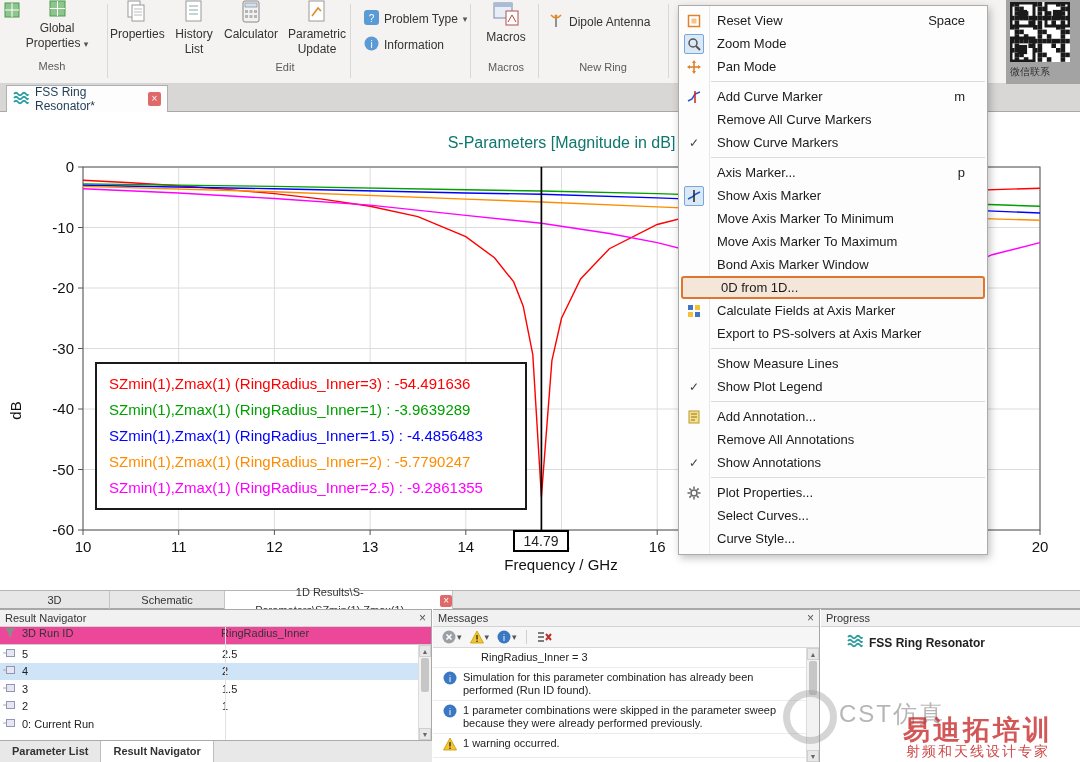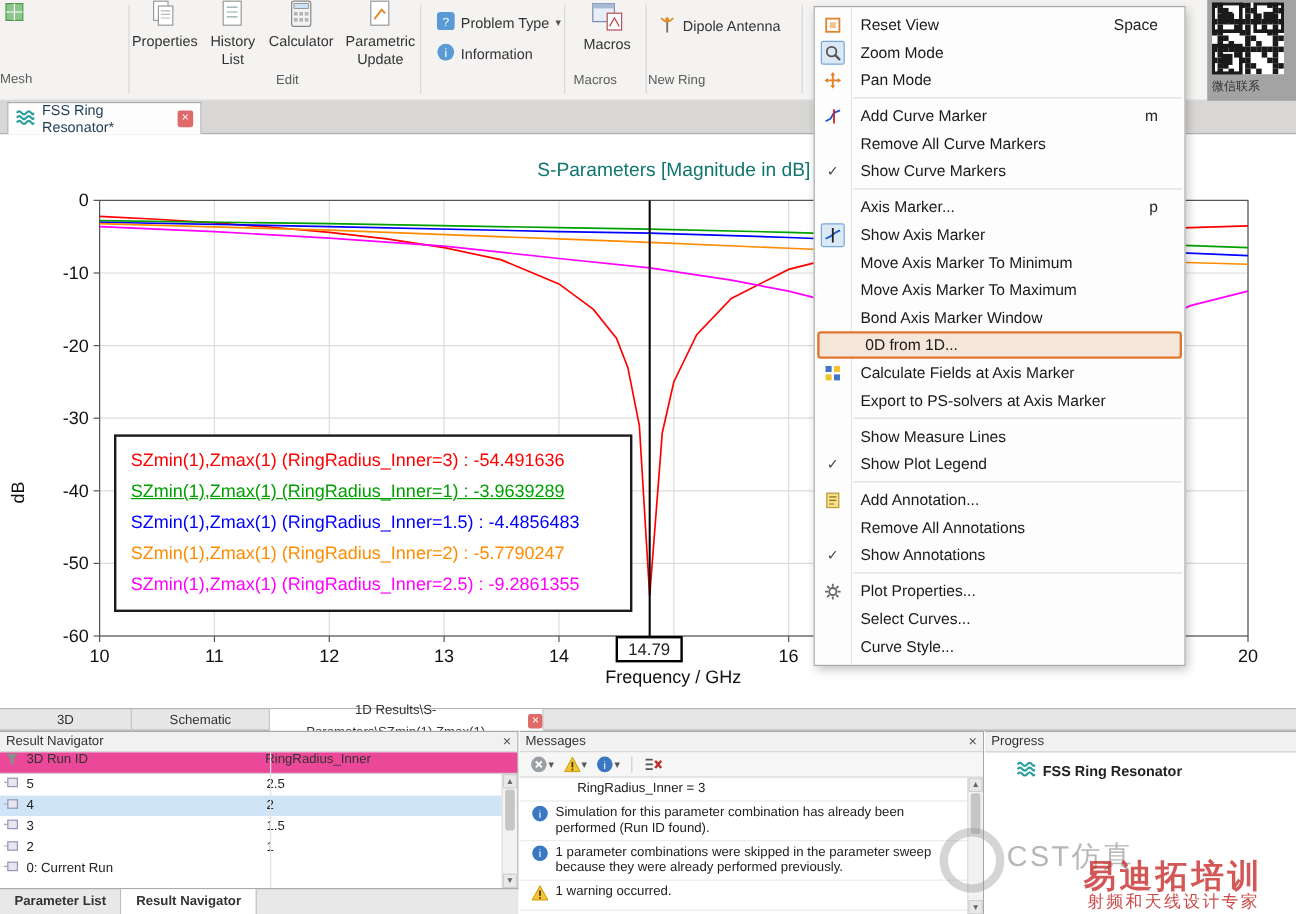--- a/index.html
+++ b/index.html
@@ -3,21 +3,21 @@
 <meta charset="utf-8">
 <style>
   *{margin:0;padding:0;box-sizing:border-box}
   body{background:#777;font-family:"Liberation Sans",sans-serif}
   .screen{position:relative;width:1080px;height:762px;background:#fff;overflow:hidden;font-size:12px;color:#222;margin:0 auto}
   .abs{position:absolute}
 
   
   .ribbon{position:absolute;left:0;top:0;width:1080px;height:84px;background:#f4f3f1;border-bottom:1px solid #d5d5d5}
   .rsep{position:absolute;top:4px;height:74px;width:1px;background:#d8d8d8}
-  .rgl{position:absolute;font-size:11px;color:#5a5a5a;text-align:left}
+  .rgl{position:absolute;font-size:11px;color:#5a5a5a;text-align:center}
   .rbtn{position:absolute;text-align:center;font-size:12px;color:#333;line-height:15px;cursor:default}
   .rrow{position:absolute;font-size:12px;color:#333;display:flex;align-items:center;gap:5px;white-space:nowrap}
   .arr{font-size:9px;color:#555}
 
   
   .tabbar{position:absolute;left:0;top:84px;width:1080px;height:28px;background:#d9d7d5;border-bottom:1px solid #a8a8a8}
   .doctab{position:absolute;left:6px;top:1px;height:27px;width:162px;background:#fdfdfd;border:1px solid #b0b0b0;border-bottom:none;display:flex;align-items:center;gap:6px;padding:0 6px;font-size:12px;color:#1d3c57}
   .closebox{display:inline-block;width:14px;height:14px;background:#e06a6a;color:#fff;font-size:10px;line-height:13px;text-align:center;border-radius:2px;margin-left:auto}
 
   
@@ -84,20 +84,29 @@
 <body>
 
 <div class="screen">
 
   <div class="ribbon">
     <span class="abs" style="left:4px;top:2px"><svg width="16" height="16">
           <rect x="1" y="1" width="14" height="14" fill="#8cc68c" stroke="#4e9a4e"></rect>
           <line x1="8" y1="1" x2="8" y2="15" stroke="#fff"></line>
           <line x1="1" y1="8" x2="15" y2="8" stroke="#fff"></line>
         </svg></span>
+    <div class="rbtn" style="left:14px;top:0;width:86px">
+      <span><svg width="17" height="17">
+            <rect x="1" y="1" width="15" height="15" fill="#8cc68c" stroke="#4e9a4e"></rect>
+            <line x1="8.5" y1="1" x2="8.5" y2="16" stroke="#fff"></line>
+            <line x1="1" y1="8.5" x2="16" y2="8.5" stroke="#fff"></line>
+          </svg></span>
+      <div>Global</div>
+      <div><span>Properties</span> <span class="arr">▾</span></div>
+    </div>
     <div class="rgl" style="left:0;top:60px;width:104px">Mesh</div>
     <div class="rsep" style="left:107px"></div>
 
     <div class="rbtn" style="left:110px;top:0;width:54px">
       <span><svg width="20" height="23">
             <rect x="1" y="1" width="12" height="16" fill="#fff" stroke="#9a9a9a"></rect>
             <rect x="5" y="5" width="12" height="16" fill="#fff" stroke="#9a9a9a"></rect>
             <line x1="7" y1="9" x2="15" y2="9" stroke="#bbb"></line>
             <line x1="7" y1="12" x2="15" y2="12" stroke="#bbb"></line>
             <line x1="7" y1="15" x2="15" y2="15" stroke="#bbb"></line>
@@ -257,21 +266,21 @@
         <text x="74" y="302" text-anchor="end" font-size="15" fill="#111">-40</text>
         <line x1="78" y1="357.5" x2="83" y2="357.5" stroke="#555"></line>
         <text x="74" y="362.5" text-anchor="end" font-size="15" fill="#111">-50</text>
         <line x1="78" y1="418" x2="83" y2="418" stroke="#555"></line>
         <text x="74" y="423" text-anchor="end" font-size="15" fill="#111">-60</text>
       </svg>
     <div class="ylabel">dB</div>
     <div class="xlabel">Frequency / GHz</div>
     <div class="legend" id="legend-box">
         <div style="color: rgb(255, 0, 0);">SZmin(1),Zmax(1) (RingRadius_Inner=3) : -54.491636</div>
-        <div style="color: rgb(0, 160, 0); text-decoration: underline;">SZmin(1),Zmax(1) (RingRadius_Inner=1) : -3.9639289</div>
+        <div style="color: rgb(0, 160, 0);">SZmin(1),Zmax(1) (RingRadius_Inner=1) : -3.9639289</div>
         <div style="color: rgb(0, 0, 255);">SZmin(1),Zmax(1) (RingRadius_Inner=1.5) : -4.4856483</div>
         <div style="color: rgb(255, 140, 0);">SZmin(1),Zmax(1) (RingRadius_Inner=2) : -5.7790247</div>
         <div style="color: rgb(255, 0, 255);">SZmin(1),Zmax(1) (RingRadius_Inner=2.5) : -9.2861355</div>
       </div>
     <div class="marker-box">14.79</div>
   </div>
 
   <div class="ctx" id="ctx-menu">
     <div class="ctx-iconcol"></div>
   <div class="mi">

